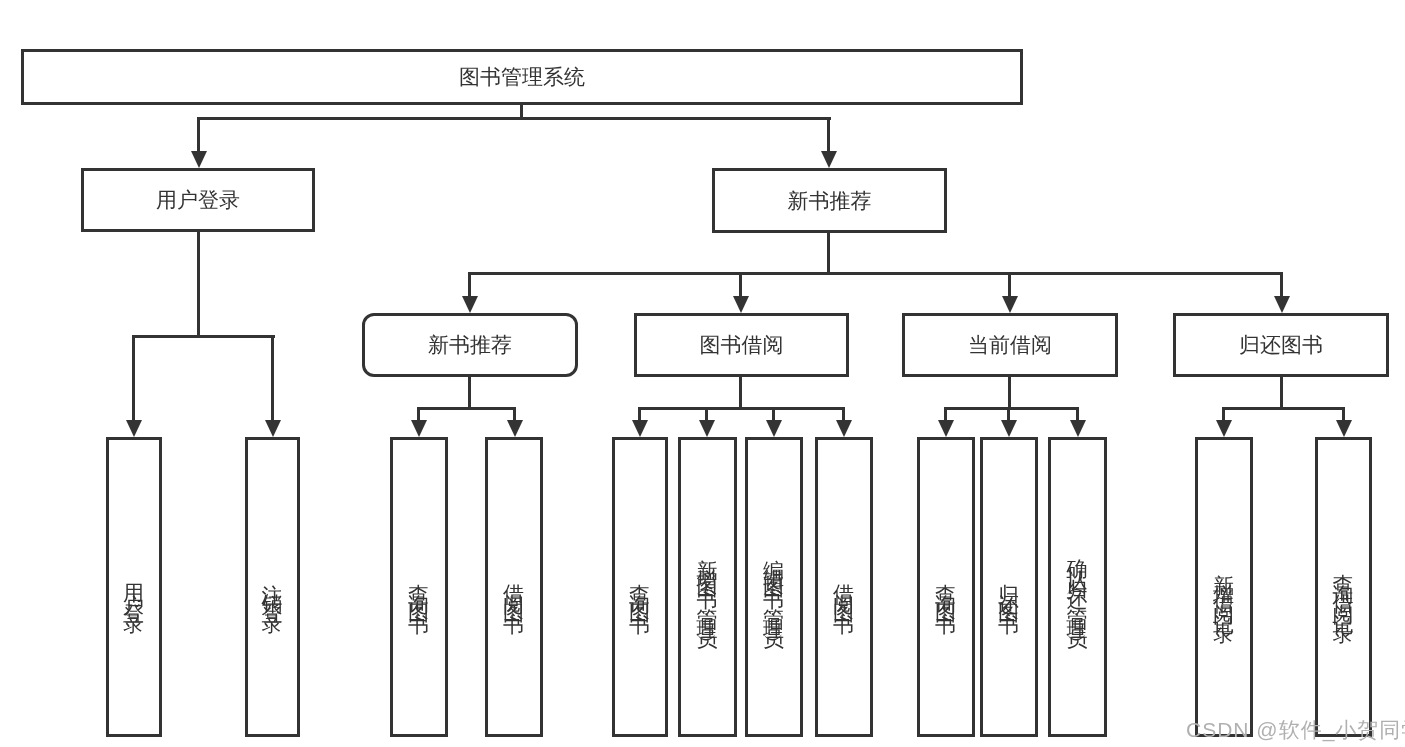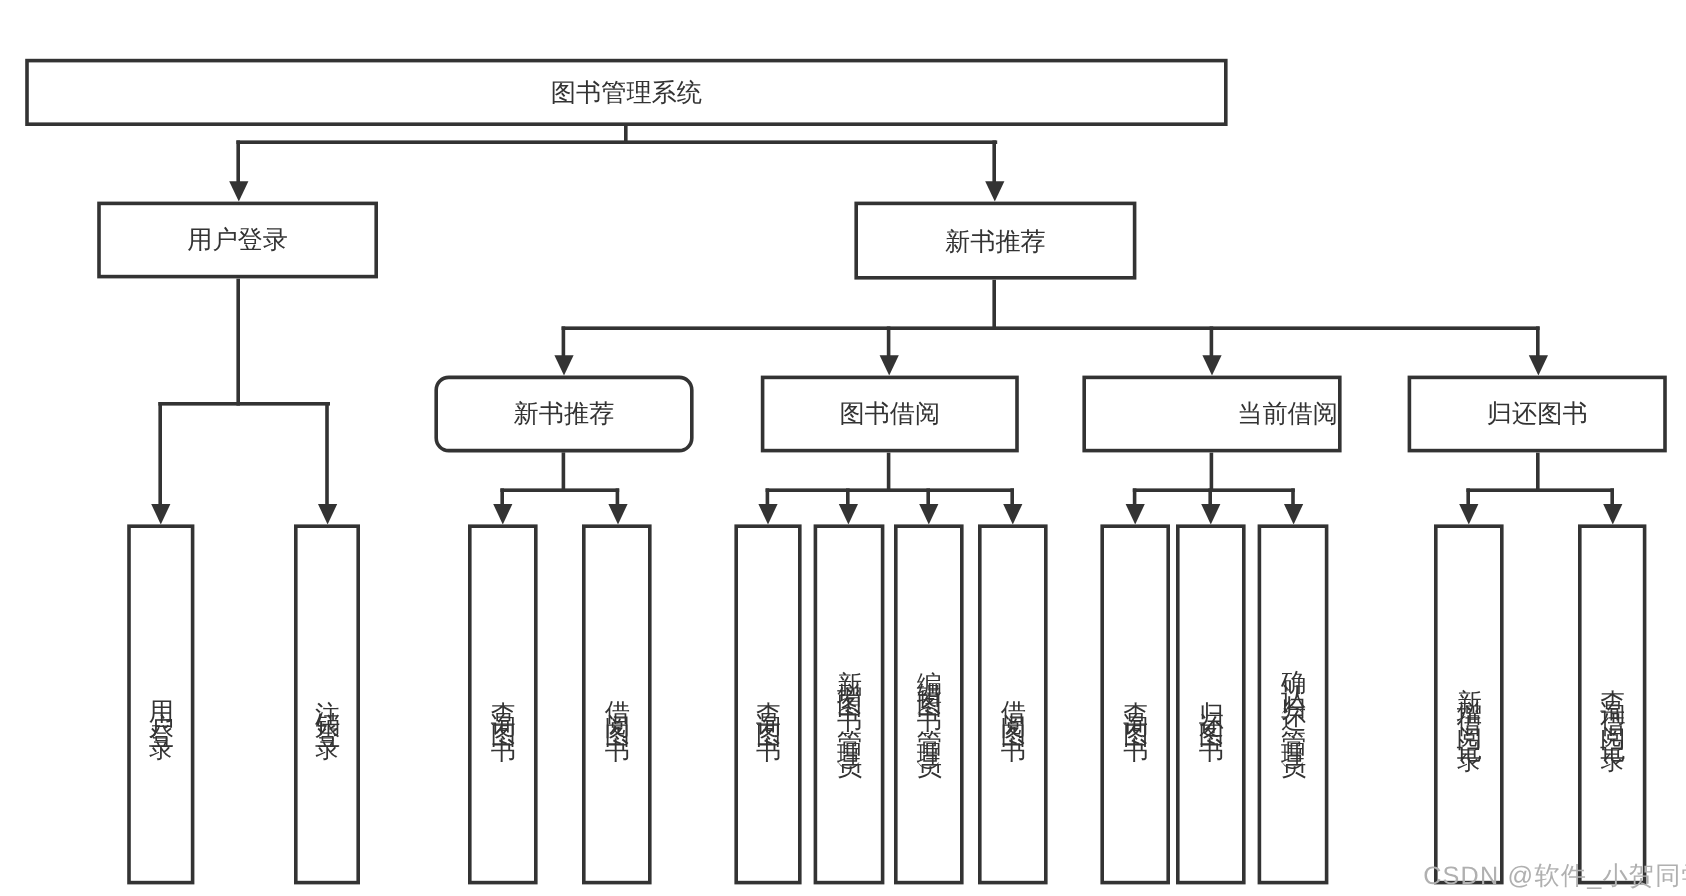--- a/index.html
+++ b/index.html
@@ -73,21 +73,21 @@
   <div class="arr" style="left:1002px;top:296px;"></div>
   <div class="vline" style="left:1280px;top:272px;height:26px;"></div>
   <div class="arr" style="left:1274px;top:296px;"></div>
 
   <div class="box" style="left:362px;top:313px;width:216px;height:64px;border-radius:12px;">
     <span>新书推荐</span>
   </div>
   <div class="box" style="left:634px;top:313px;width:215px;height:64px;">
     <span>图书借阅</span>
   </div>
-  <div class="box" style="left:902px;top:313px;width:216px;height:64px;justify-content:flex-end;">
+  <div class="box" style="left:902px;top:313px;width:216px;height:64px;">
     <span>当前借阅</span>
   </div>
   <div class="box" style="left:1173px;top:313px;width:216px;height:64px;">
     <span>归还图书</span>
   </div>
 
   <div class="vline" style="left:468px;top:377px;height:32px;"></div>
   <div class="hline" style="left:417px;top:407px;width:99px;"></div>
   <div class="vline" style="left:417px;top:407px;height:15px;"></div>
   <div class="arr" style="left:411px;top:420px;"></div>

